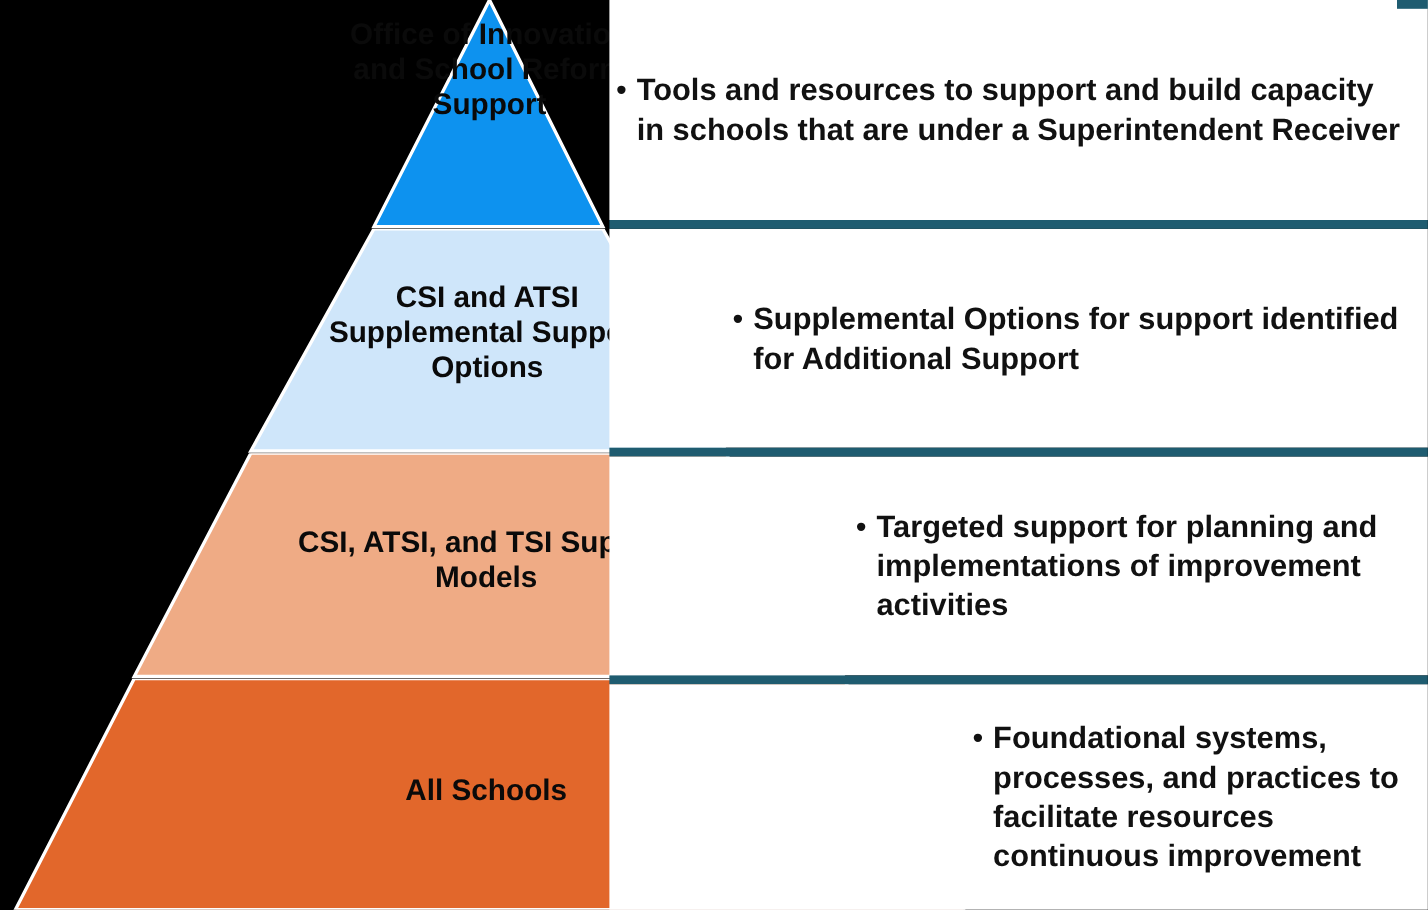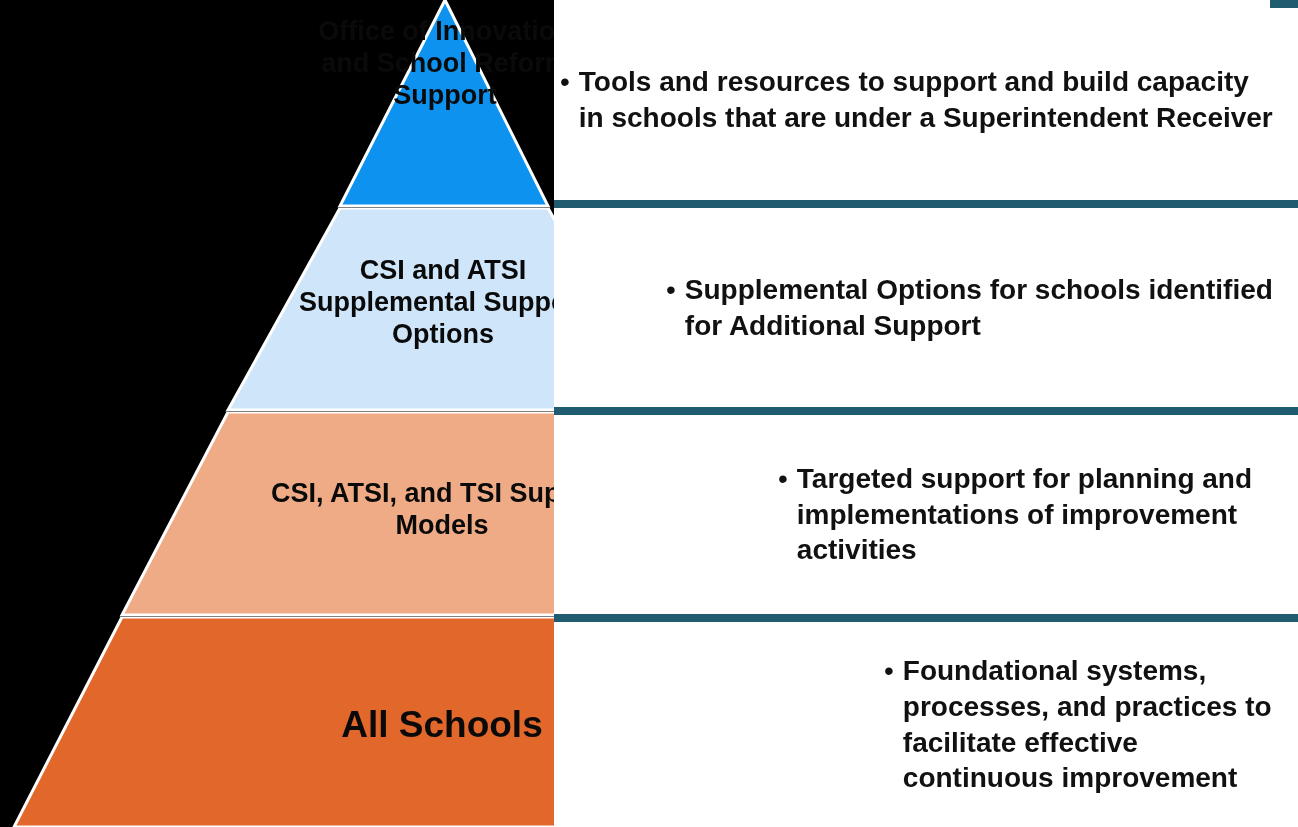--- a/index.html
+++ b/index.html
@@ -52,21 +52,21 @@
 
   
   #tier-1 { top: 0;   height: 208px; }
   #tier-2 { top: 208px; height: 204px; }
   #tier-3 { top: 412px; height: 205px; }
   #tier-4 { top: 617px; height: 210px; }
 
   #label-1 { top: 16px;  font-size: 27px; }
   #label-2 { top: 255px; font-size: 27px; }
   #label-3 { top: 478px; font-size: 27px; }
-  #label-4 { top: 703px; font-size: 37px; }
+  #label-4 { top: 703px; font-size: 27px; }
 
   
   .panel {
     position: absolute;
     left: 554px;
     width: 744px;
     background: #ffffff;
     box-sizing: border-box;
     display: flex;
     align-items: center;
@@ -163,39 +163,39 @@
         <span class="bullet-dot">•</span>
         <span class="bullet-text">Tools and resources to support and build capacity in schools that are under a Superintendent Receiver</span>
       </div>
     </div>
   </div>
 
   <div class="panel" id="panel-2">
     <div class="panel-inner">
       <div class="bullet-row">
         <span class="bullet-dot">•</span>
-        <span class="bullet-text">Supplemental Options for schools identified for Additional Support</span>
+        <span class="bullet-text">Supplemental Options for support identified for Additional Support</span>
       </div>
     </div>
   </div>
 
   <div class="panel" id="panel-3">
     <div class="panel-inner">
       <div class="bullet-row">
         <span class="bullet-dot">•</span>
         <span class="bullet-text">Targeted support for planning and implementations of improvement activities</span>
       </div>
     </div>
   </div>
 
   <div class="panel" id="panel-4">
     <div class="panel-inner">
       <div class="bullet-row">
         <span class="bullet-dot">•</span>
-        <span class="bullet-text">Foundational systems, processes, and practices to facilitate effective continuous improvement</span>
+        <span class="bullet-text">Foundational systems, processes, and practices to facilitate resources continuous improvement</span>
       </div>
     </div>
   </div>
 
   <div class="separator" id="sep-top"></div>
   <div class="separator" id="sep-1"></div>
   <div class="separator" id="sep-2"></div>
   <div class="separator" id="sep-3"></div>
 
 </div>

